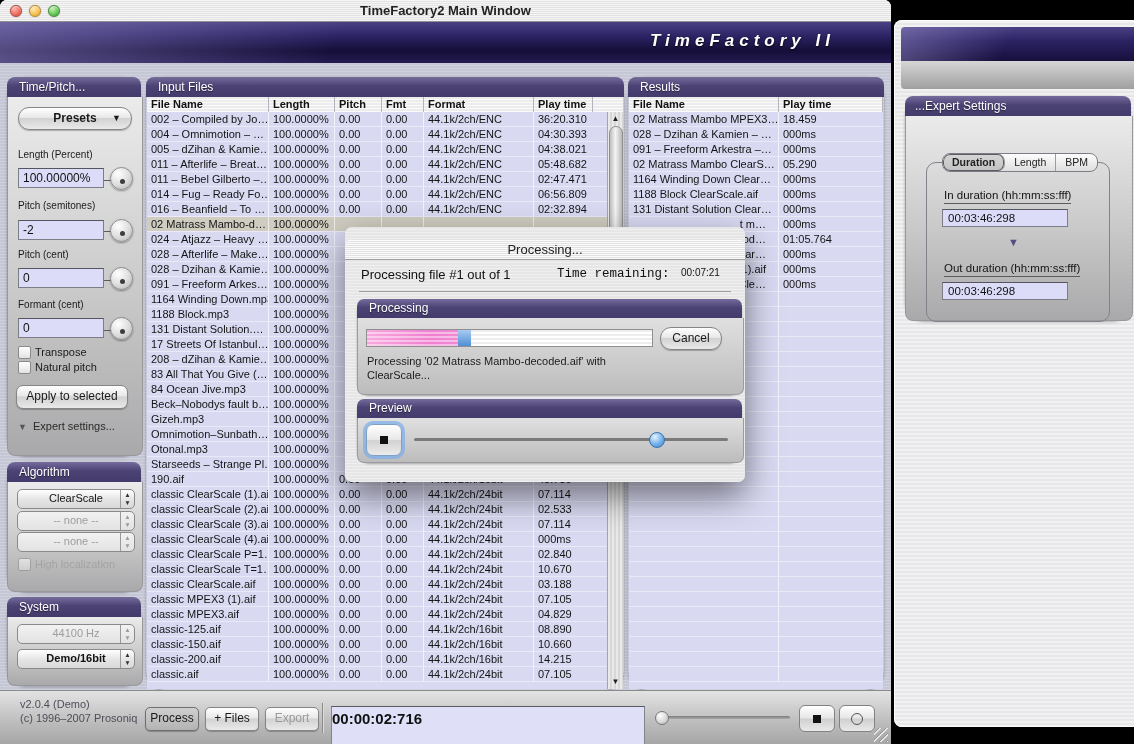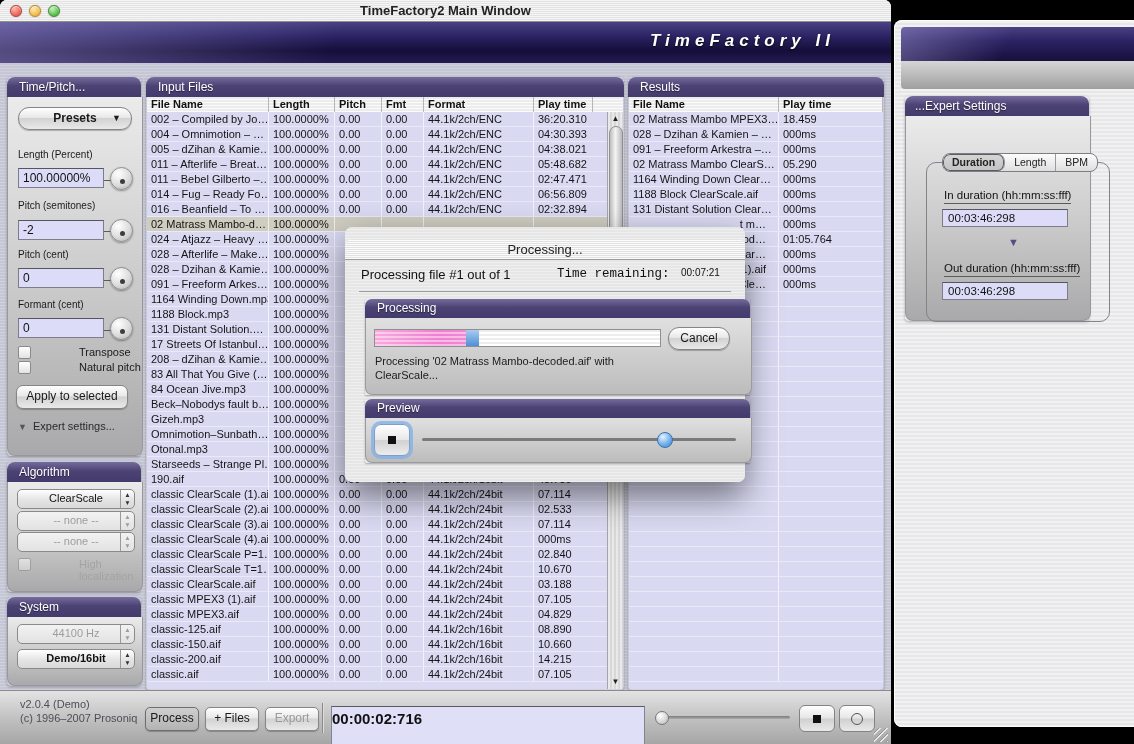--- a/index.html
+++ b/index.html
@@ -17,35 +17,35 @@
   .tl.green{left:48px;background:radial-gradient(circle at 35% 30%,#c4f2b2,#61c554 60%,#3f9c34);border:1px solid #3d8d33;}
   .win-title{left:0;top:0;width:100%;height:22px;line-height:22px;text-align:center;font-size:13px;font-weight:600;color:#222;}
   .banner{left:0;top:22px;width:891px;height:41px;
     background:linear-gradient(115deg,rgba(140,130,190,.55),rgba(255,255,255,0) 38%),
                linear-gradient(180deg,#4a4184 0%,#2b2363 35%,#150e38 70%,#241b52 100%);}
   .logo{right:56px;top:9px;font-size:17px;font-style:italic;font-weight:bold;letter-spacing:5px;color:#fff;
     text-shadow:0 1px 2px rgba(0,0,0,.8);}
   .content{left:0;top:63px;width:891px;height:627px;
     background:repeating-linear-gradient(0deg,#cfd1de 0 1px,#c5c7d5 1px 3px);}
   
-  .panel{border-radius:4px;box-shadow:0 1px 3px rgba(0,0,0,.3);}
+  .panel{border-radius:20px;box-shadow:0 1px 3px rgba(0,0,0,.3);}
   .phead{position:absolute;left:0;top:0;width:100%;height:20px;border-radius:8px 8px 0 0;
     background:linear-gradient(180deg,#756c9c,#4c4375 45%,#443b6c);color:#fff;font-size:12px;line-height:20px;
     padding-left:12px;box-sizing:border-box;text-shadow:0 1px 1px rgba(0,0,0,.5);}
   .pbody{position:absolute;left:0;top:20px;width:100%;bottom:0;border-radius:0 0 8px 8px;
     background:linear-gradient(180deg,#ebebeb,#c9c9c9 55%,#a9a9ab);border:1px solid #97979c;border-top:none;}
   
   .flabel{position:absolute;font-size:10px;color:#1a1a1a;border-bottom:1px solid #5c5c5c;width:110px;padding-bottom:20px;}
   .tfield{position:absolute;height:20px;background:#dcdcf8;border:1px solid #7d7d88;border-top-color:#55555f;
     font-size:12px;color:#111;padding:0 4px;font-family:"Liberation Sans",sans-serif;box-sizing:border-box;width:86px;}
   .knob{position:absolute;width:21px;height:21px;border-radius:50%;border:1px solid #8e8e8e;
     background:radial-gradient(circle at 35% 28%,#ffffff,#dcdcdc 55%,#b2b2b2);box-shadow:0 1px 2px rgba(0,0,0,.35);}
   .knob::after{content:"";position:absolute;left:9px;top:11px;width:5px;height:5px;border-radius:50%;background:#3d3d3d;}
   .chk{position:absolute;width:11px;height:11px;background:linear-gradient(#fff,#e2e2e2);border:1px solid #8a8a8a;border-radius:2px;}
-  .chklab{position:absolute;font-size:11px;color:#1a1a1a;margin-left:44px;}
+  .chklab{position:absolute;font-size:11px;color:#1a1a1a;}
   .btn{position:absolute;border:1px solid #858585;border-radius:5px;text-align:center;color:#1a1a1a;
     background:linear-gradient(180deg,#ffffff,#e8e8e8 45%,#d2d2d2 50%,#e9e9e9);box-shadow:0 1px 1px rgba(0,0,0,.25);font-size:12px;}
   .pill{border-radius:11px;}
   .stepper{position:absolute;height:18px;border:1px solid #8a8a8a;border-radius:5px;
     background:linear-gradient(180deg,#fff,#e6e6e6 50%,#d8d8d8);font-size:11px;line-height:17px;text-align:center;color:#111;}
   .stepper .arr{position:absolute;right:0;top:0;width:14px;height:100%;border-left:1px solid #9a9a9a;
     font-size:6.5px;line-height:8px;color:#333;text-align:center;padding-top:1px;box-sizing:border-box;}
   .stepper.dis{color:#9d9d9d;background:linear-gradient(180deg,#f2f2f2,#e2e2e2);}
   .stepper.dis .arr{color:#9d9d9d;}
   
@@ -88,21 +88,21 @@
   
   .dialog{left:345px;top:227px;width:400px;height:255px;z-index:40;border-radius:7px 7px 7px 7px;
     box-shadow:0 14px 34px rgba(0,0,0,.5);background:repeating-linear-gradient(0deg,#efefef 0 1px,#e6e6e6 1px 3px);}
   .dtitle{left:0;top:12px;width:100%;height:21px;border-radius:7px 7px 0 0;
     background:repeating-linear-gradient(0deg,#fbfbfb 0 1px,#e2e2e2 1px 2px),linear-gradient(#fafafa,#cfcfcf);
     border-bottom:1px solid #9c9c9c;text-align:center;font-size:13px;color:#222;line-height:21px;}
   .dstatus{left:16px;top:40px;font-size:13px;color:#111;}
   .dtr-label{left:212px;top:40px;font-size:12.5px;color:#111;font-family:Liberation Mono, monospace;}
   .dtr-value{left:336px;top:40px;font-size:10px;color:#111;}
   .dsep{left:14px;top:64px;width:372px;height:1px;background:#9d9d9d;position:absolute;}
-  .dgroup{position:absolute;left:20px;width:385px;border-radius:1px;box-shadow:0 1px 2px rgba(0,0,0,.3);}
+  .dgroup{position:absolute;left:12px;width:385px;border-radius:13px;box-shadow:0 1px 2px rgba(0,0,0,.3);}
   .dgroup .phead{height:19px;line-height:19px;border-radius:7px 7px 0 0;font-size:12px;}
   .dgroup .gbody{position:absolute;left:0;top:19px;width:100%;bottom:0;border-radius:0 0 7px 7px;
     background:linear-gradient(180deg,#e0e0e0,#bcbcbc);border:1px solid #9a9aa0;border-top:none;}
   .progress{position:absolute;left:8px;top:11px;width:285px;height:16px;border:1px solid #8f8f8f;
     background:repeating-linear-gradient(0deg,#ffffff 0 2px,#ededed 2px 4px);}
   .pfill{position:absolute;left:0;top:0;height:100%;
     background:repeating-linear-gradient(0deg,rgba(255,255,255,.45) 0 2px,rgba(255,255,255,0) 2px 4px),
                linear-gradient(90deg,#f8a8de,#f07fd0 70%,#ef8ad4);}
   .pfill::after{content:"";position:absolute;right:-13px;top:0;width:13px;height:100%;
     background:linear-gradient(180deg,#a8cbf0,#4f8fd6);}
@@ -115,21 +115,21 @@
   .pslider{position:absolute;left:56px;top:20px;width:314px;height:3px;background:#7a7a7a;border-radius:2px;}
   .pthumb{position:absolute;top:-6px;width:14px;height:14px;border-radius:50%;border:1px solid #3a72ad;
     background:radial-gradient(circle at 35% 28%,#e6f3ff,#74b0ea 55%,#3e85cf);}
   
   .right-window{left:894px;top:20px;width:246px;height:707px;border-radius:8px;overflow:hidden;
     background:repeating-linear-gradient(0deg,#f1f1f2 0 2px,#e7e7e9 2px 4px);box-shadow:inset 0 0 0 1px #fdfdfd;}
   .rw-banner{left:7px;top:7px;width:239px;height:34px;border-radius:4px 4px 0 0;
     background:linear-gradient(115deg,rgba(150,140,200,.5),rgba(255,255,255,0) 45%),
                linear-gradient(180deg,#4a4184,#2b2363 40%,#170f3c);}
   .rw-gray{left:7px;top:41px;width:239px;height:28px;background:linear-gradient(180deg,#d6d6d6,#9f9fa0);border-radius:0 0 4px 4px;}
-  .es-panel{left:11px;top:76px;width:184px;height:225px;}
+  .es-panel{left:11px;top:76px;width:226px;height:225px;}
   .es-panel .phead{padding-left:10px;}
   .es-group{position:absolute;left:20px;top:46px;width:182px;height:158px;border:1px solid #82828a;border-radius:10px;}
   .tabs{position:absolute;left:36px;top:37px;height:17px;display:flex;border:1px solid #7d7d85;border-radius:8px;
     background:linear-gradient(180deg,#fdfdfd,#dedede);overflow:hidden;z-index:3;}
   .tab{font-size:10.5px;line-height:17px;padding:0 9px;color:#222;border-right:1px solid #9a9aa0;}
   .tab:last-child{border-right:none;}
   .tab.active{background:linear-gradient(180deg,#d6d6d6,#c2c2c2);box-shadow:inset 0 0 0 1px #5c5c66;border-radius:7px;font-weight:bold;}
   .es-label{position:absolute;font-size:11.5px;color:#141414;border-bottom:1px solid #5c5c5c;padding-bottom:2px;}
   .es-field{position:absolute;width:126px;height:18px;background:#dcdcf8;border:1px solid #7d7d88;border-top-color:#55555f;
     font-size:11.5px;color:#111;padding:0 5px;box-sizing:border-box;}

